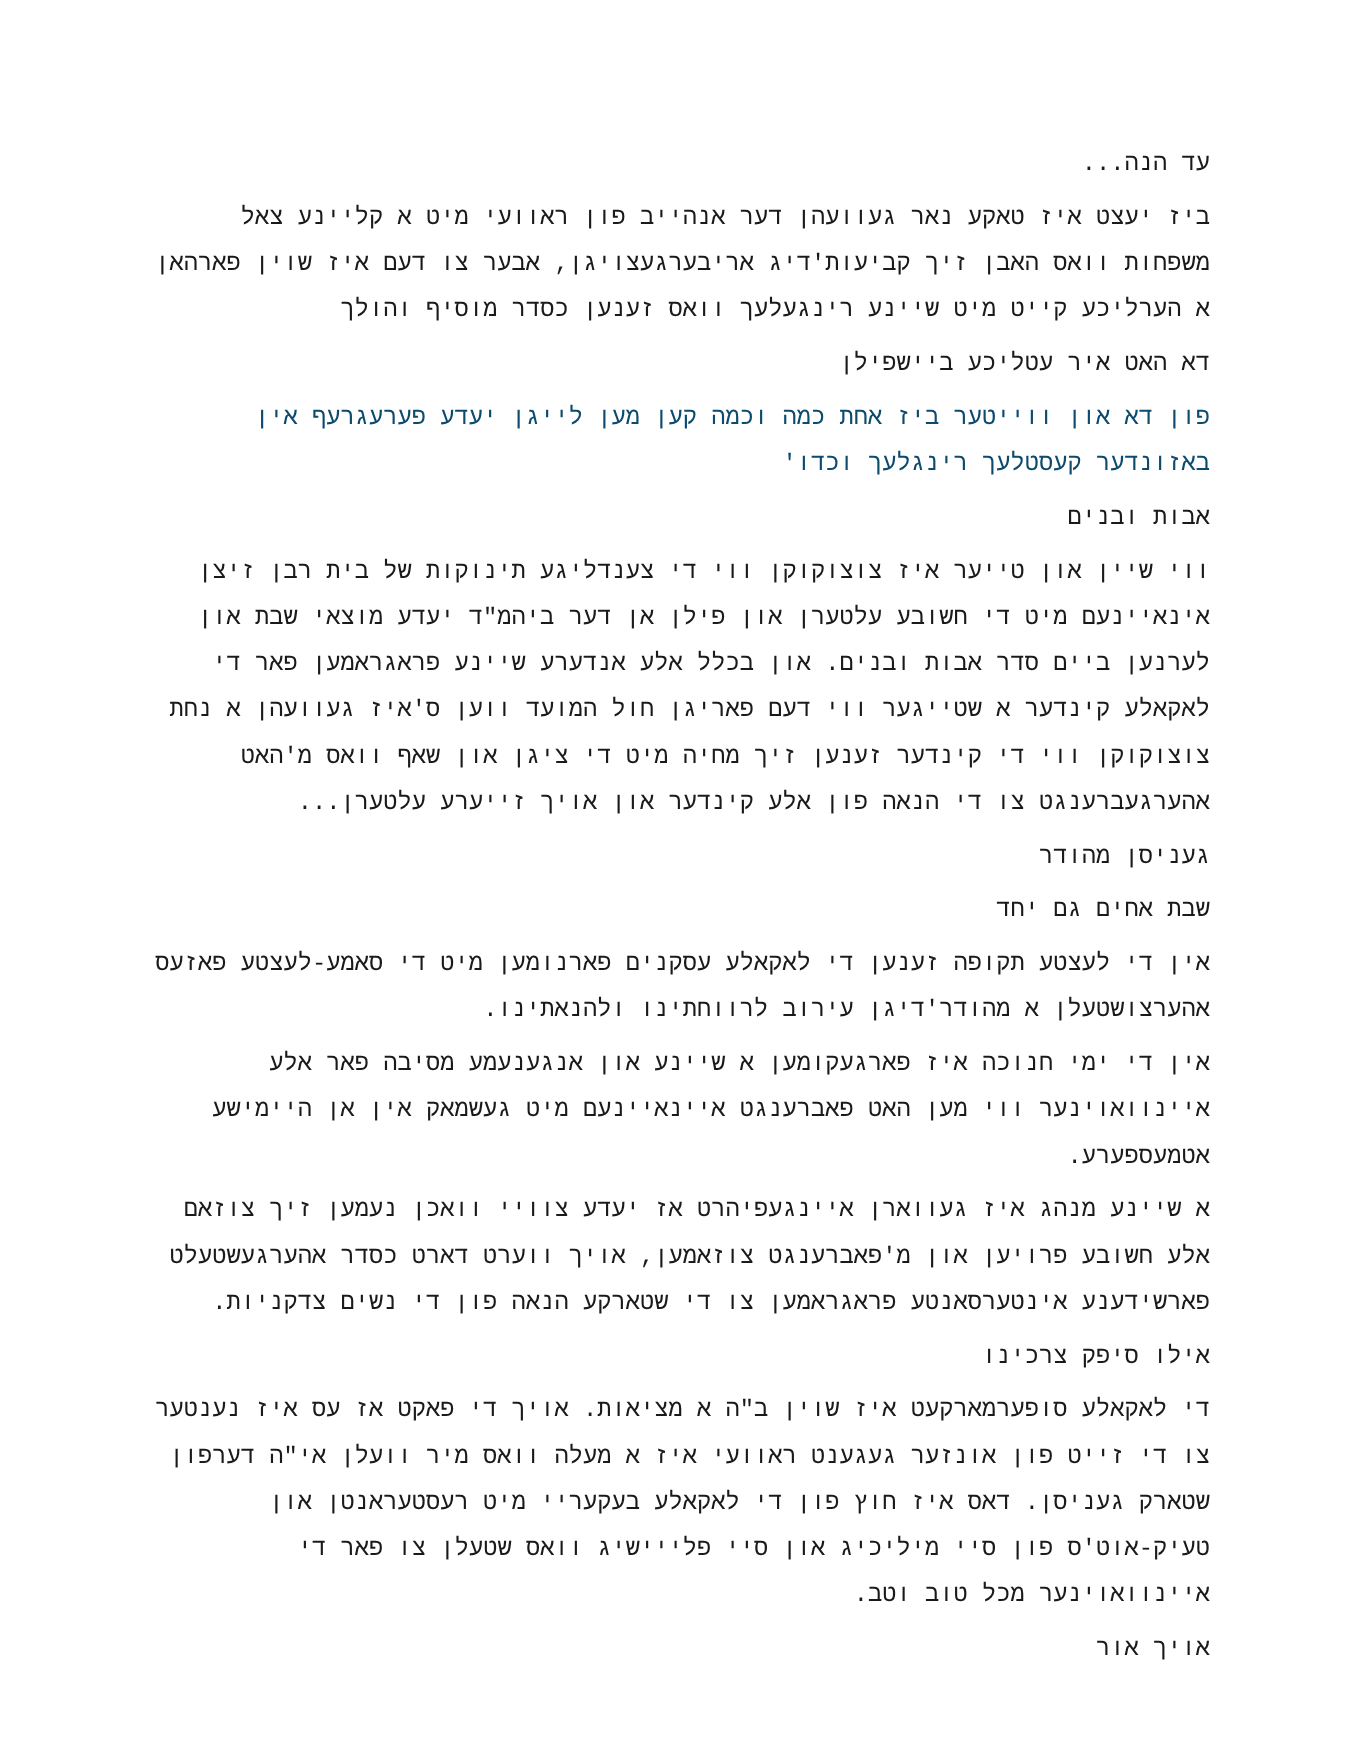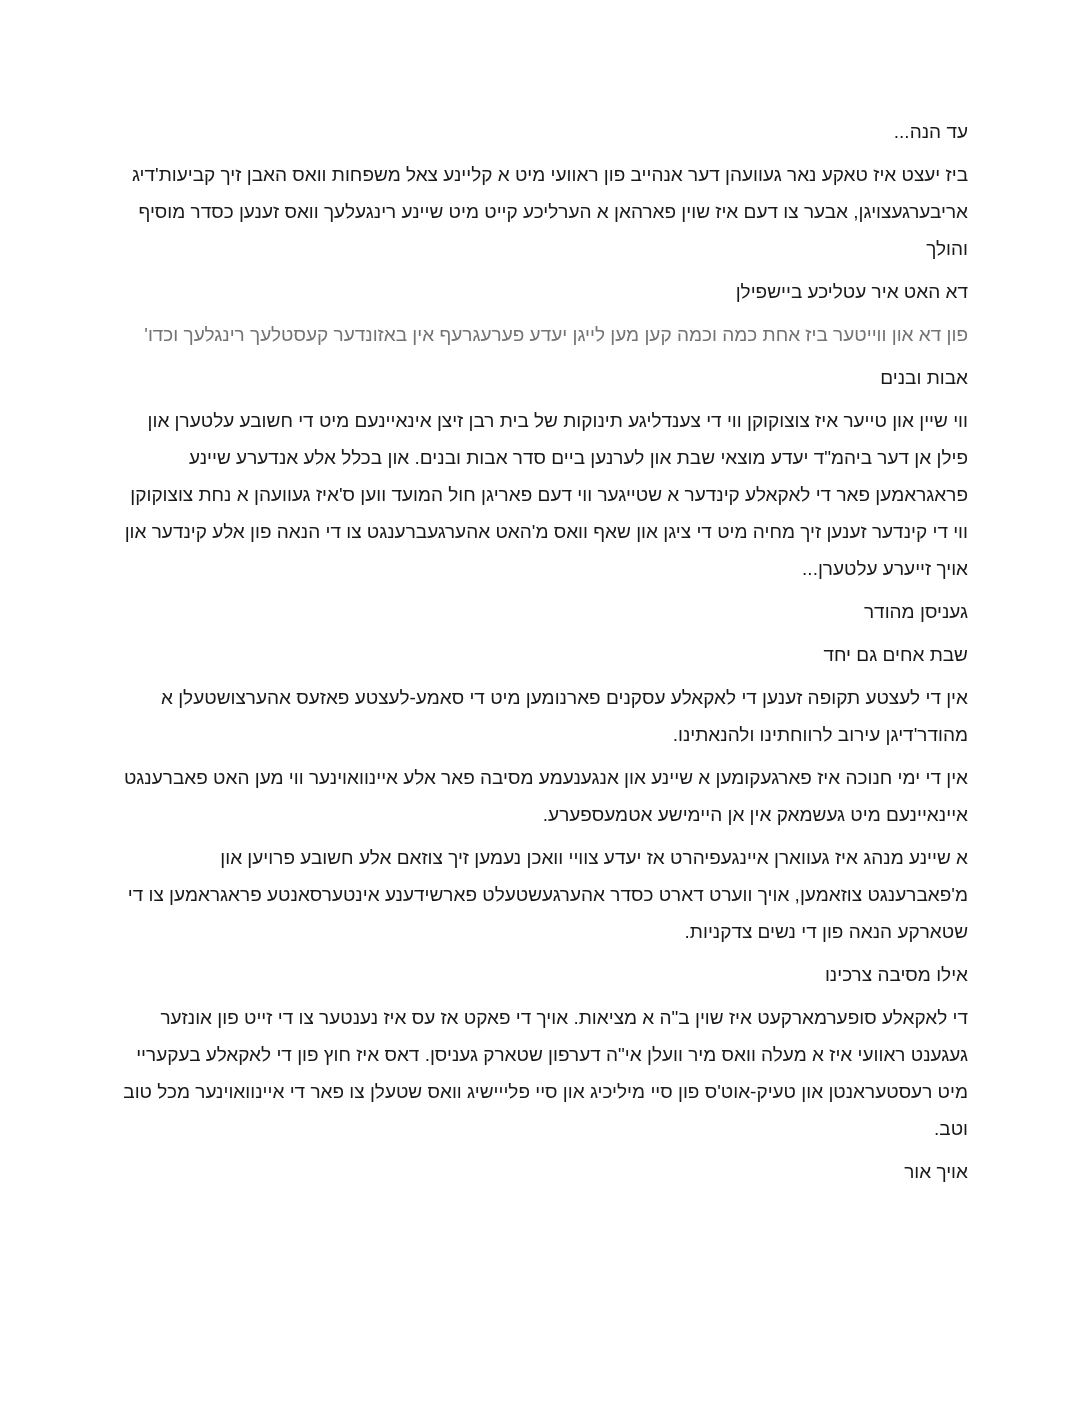--- a/index.html
+++ b/index.html
@@ -12,49 +12,49 @@
     height: 1408px;
     overflow: hidden;
   }
   .page {
     box-sizing: border-box;
     width: 1088px;
     height: 1408px;
     padding: 113px 120px 40px 120px;
     direction: rtl;
     text-align: right;
-    font-family: Liberation Sans, sans-serif;
+    font-family: Liberation Mono, monospace;
     font-size: 19px;
     line-height: 37px;
     color: #1a1a1a;
     background: #ffffff;
   }
   .blk {
     margin: 0 0 6px 0;
     padding: 0;
     unicode-bidi: plaintext;
   }
   .heading {
     font-weight: 400; 
   }
   .green {
-    color: #737373;
+    color: #0c4a6e;
   }
 </style>
 </head>
 <body>
 
 <div class="page">
   <p class="blk heading">עד הנה...</p>
   <p class="blk">ביז יעצט איז טאקע נאר געוועהן דער אנהייב פון ראוועי מיט א קליינע צאל משפחות וואס האבן זיך קביעות'דיג אריבערגעצויגן, אבער צו דעם איז שוין פארהאן א הערליכע קייט מיט שיינע רינגעלעך וואס זענען כסדר מוסיף והולך</p>
   <p class="blk heading">דא האט איר עטליכע ביישפילן</p>
   <p class="blk green">פון דא און ווייטער ביז אחת כמה וכמה קען מען לייגן יעדע פערעגרעף אין באזונדער קעסטלעך רינגלעך וכדו'</p>
   <p class="blk heading">אבות ובנים</p>
   <p class="blk">ווי שיין און טייער איז צוצוקוקן ווי די צענדליגע תינוקות של בית רבן זיצן אינאיינעם מיט די חשובע עלטערן און פילן אן דער ביהמ"ד יעדע מוצאי שבת און לערנען ביים סדר אבות ובנים. און בכלל אלע אנדערע שיינע פראגראמען פאר די לאקאלע קינדער א שטייגער ווי דעם פאריגן חול המועד ווען ס'איז געוועהן א נחת צוצוקוקן ווי די קינדער זענען זיך מחיה מיט די ציגן און שאף וואס מ'האט אהערגעברענגט צו די הנאה פון אלע קינדער און אויך זייערע עלטערן...</p>
   <p class="blk heading">געניסן מהודר</p>
   <p class="blk heading">שבת אחים גם יחד</p>
   <p class="blk">אין די לעצטע תקופה זענען די לאקאלע עסקנים פארנומען מיט די סאמע-לעצטע פאזעס אהערצושטעלן א מהודר'דיגן עירוב לרווחתינו ולהנאתינו.</p>
   <p class="blk">אין די ימי חנוכה איז פארגעקומען א שיינע און אנגענעמע מסיבה פאר אלע איינוואוינער ווי מען האט פאברענגט איינאיינעם מיט געשמאק אין אן היימישע אטמעספערע.</p>
   <p class="blk">א שיינע מנהג איז געווארן איינגעפיהרט אז יעדע צוויי וואכן נעמען זיך צוזאם אלע חשובע פרויען און מ'פאברענגט צוזאמען, אויך ווערט דארט כסדר אהערגעשטעלט פארשידענע אינטערסאנטע פראגראמען צו די שטארקע הנאה פון די נשים צדקניות.</p>
-  <p class="blk heading">אילו מסיבה צרכינו</p>
+  <p class="blk heading">אילו סיפק צרכינו</p>
   <p class="blk">די לאקאלע סופערמארקעט איז שוין ב"ה א מציאות. אויך די פאקט אז עס איז נענטער צו די זייט פון אונזער געגענט ראוועי איז א מעלה וואס מיר וועלן אי"ה דערפון שטארק געניסן. דאס איז חוץ פון די לאקאלע בעקעריי מיט רעסטעראנטן און טעיק-אוט'ס פון סיי מיליכיג און סיי פלייישיג וואס שטעלן צו פאר די איינוואוינער מכל טוב וטב.</p>
   <p class="blk heading">אויך אור</p>
 </div>
 
 </body></html>

